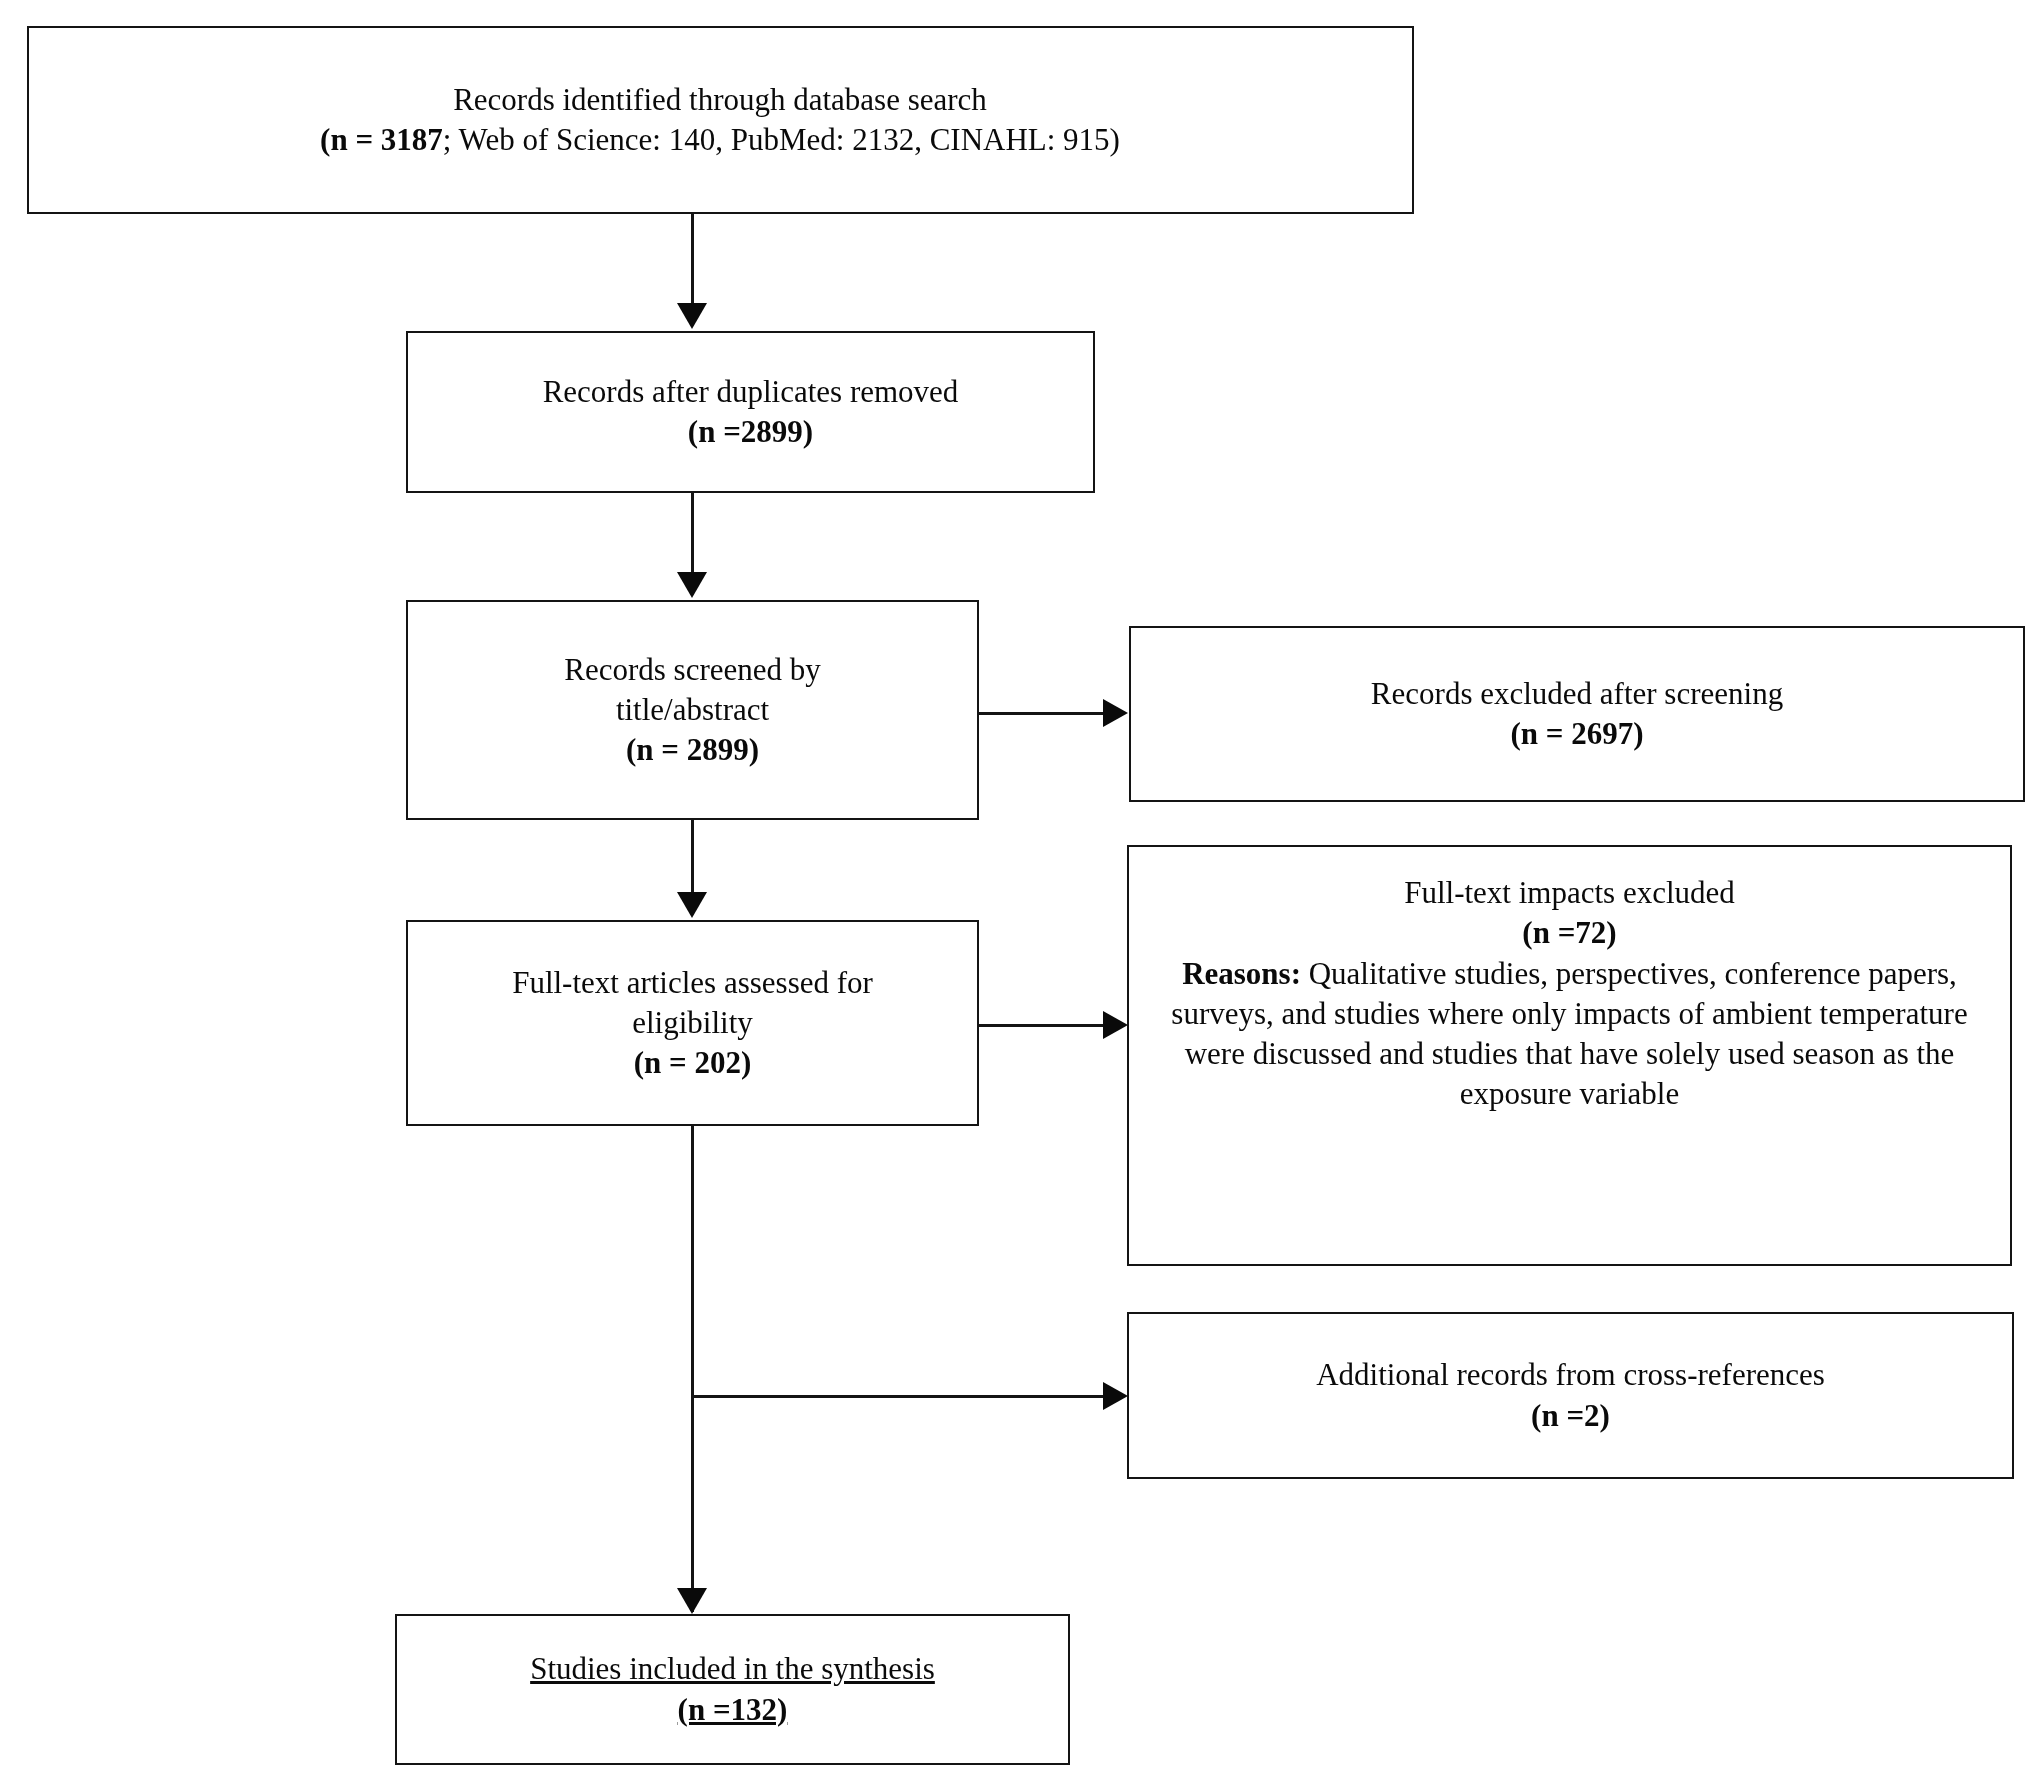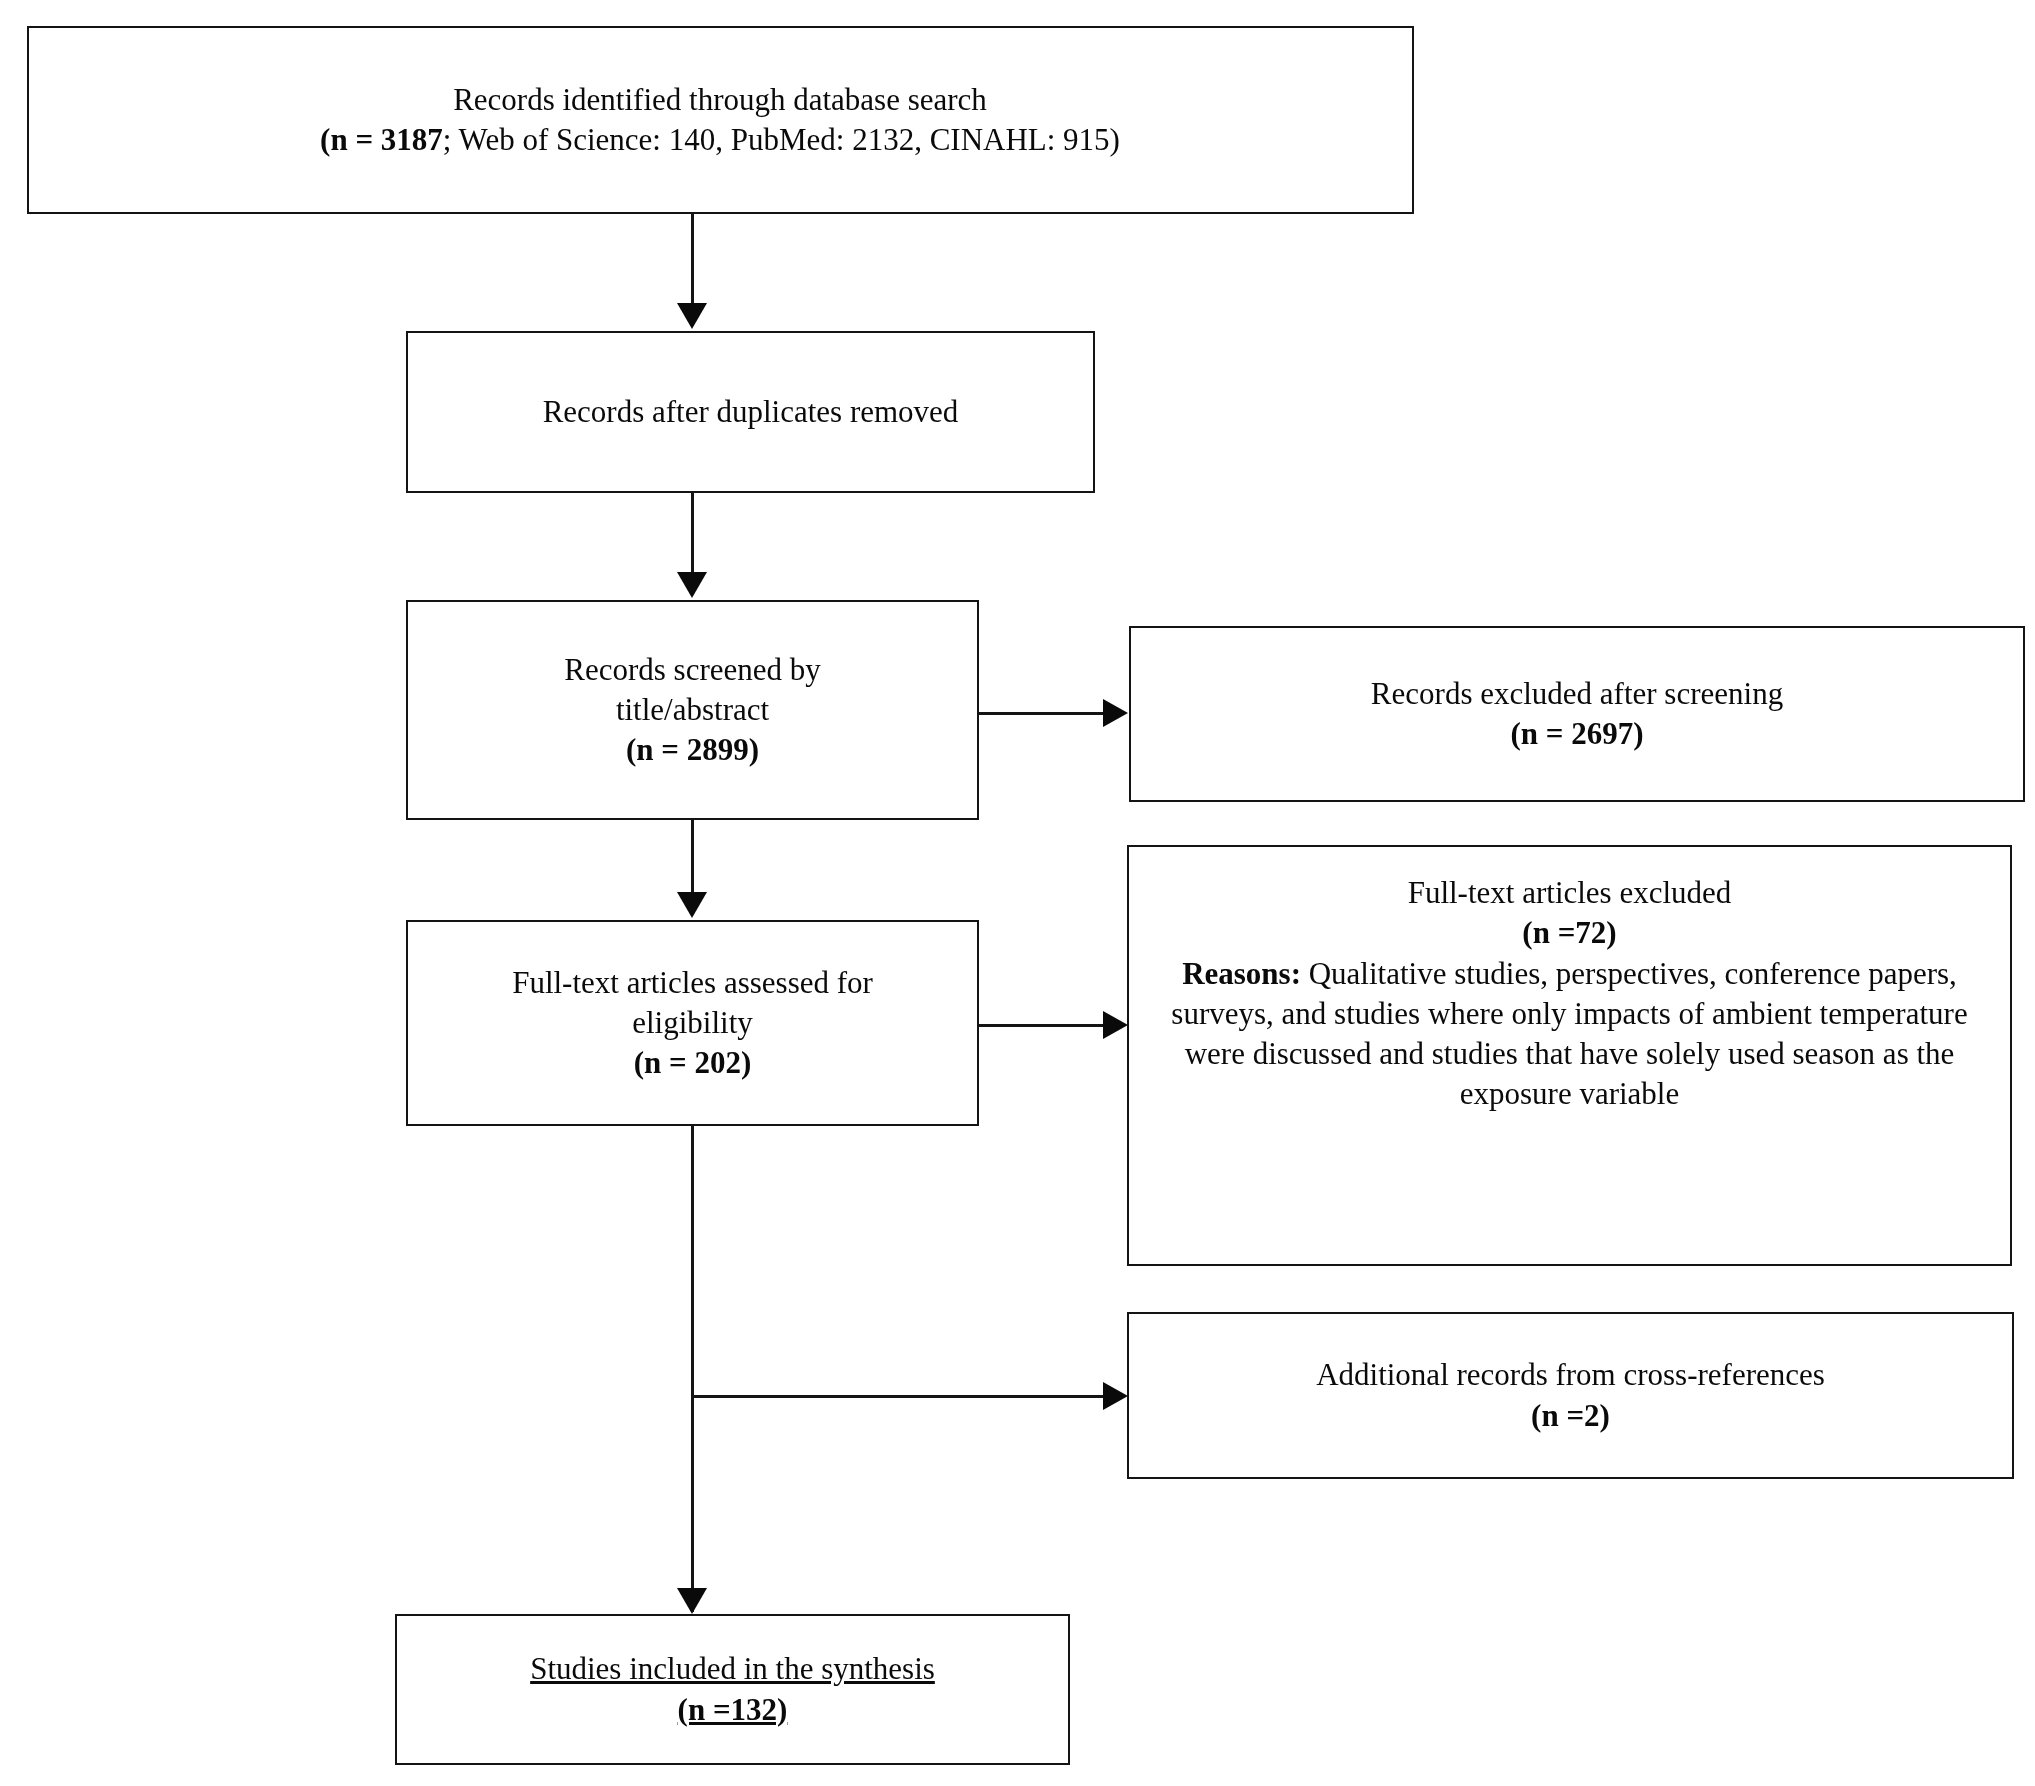--- a/index.html
+++ b/index.html
@@ -93,41 +93,42 @@
 
   <div class="arrow-down" style="left:677px; top:1588px;"></div>
 
   <div class="node" id="node-identified" style="left:26.5px; top:26px; width:1387px; height:188px; padding:8px 15px;">
     <span class="line fs-big">Records identified through database search</span>
     <span class="line fs-big"><span class="b">(n = 3187</span><span>; Web of Science: 140, PubMed: 2132, CINAHL: 915)</span></span>
   </div>
 
   <div class="node" id="node-duplicates" style="left:406px; top:331px; width:689px; height:162px; padding:0 12px;">
     <span class="line fs-big">Records after duplicates removed</span>
+    <span class="line fs-big b">(n =2899)</span>
   </div>
 
   <div class="node" id="node-screened" style="left:406px; top:600px; width:573px; height:220px; padding:0 10px;">
     <span class="line fs-big">Records screened by</span>
     <span class="line fs-big">title/abstract</span>
     <span class="line fs-big b">(n = 2899)</span>
   </div>
 
   <div class="node" id="node-excluded-screening" style="left:1129px; top:626px; width:896px; height:176px; padding:8px 12px;">
     <span class="line fs-big">Records excluded after screening</span>
     <span class="line fs-big b">(n = 2697)</span>
   </div>
 
   <div class="node" id="node-fulltext-assessed" style="left:406px; top:920px; width:573px; height:206px; padding:0 9px;justify-content:center;">
     <span class="line fs-big">Full-text articles assessed for</span>
     <span class="line fs-big">eligibility</span>
     <span class="line fs-big b">(n = 202)</span>
   </div>
 
   <div class="node" id="node-fulltext-excluded" style="left:1127px; top:845px; width:885px; height:421px; padding:0 11px; justify-content:flex-start;">
-    <span class="line fs-big" style="margin-top:26px;">Full-text articles excluded</span>
+    <span class="line fs-big" style="margin-top:26px;">Full-text impacts excluded</span>
     <span class="line fs-big b">(n =72)</span>
     <span class="line wrap fs-big"><span class="b">Reasons:</span><span> Qualitative studies, perspectives, conference papers, surveys, and studies where only impacts of ambient temperature were discussed and studies that have solely used season as the exposure variable</span></span>
   </div>
 
   <div class="node" id="node-additional-records" style="left:1127px; top:1312px; width:887px; height:167px; padding:0 12px;">
     <span class="line fs-big">Additional records from cross-references</span>
     <span class="line fs-big b">(n =2)</span>
   </div>
 
   <div class="node" id="node-included" style="left:395px; top:1614px; width:675px; height:151px; padding:0 12px;text-decoration:underline;">

